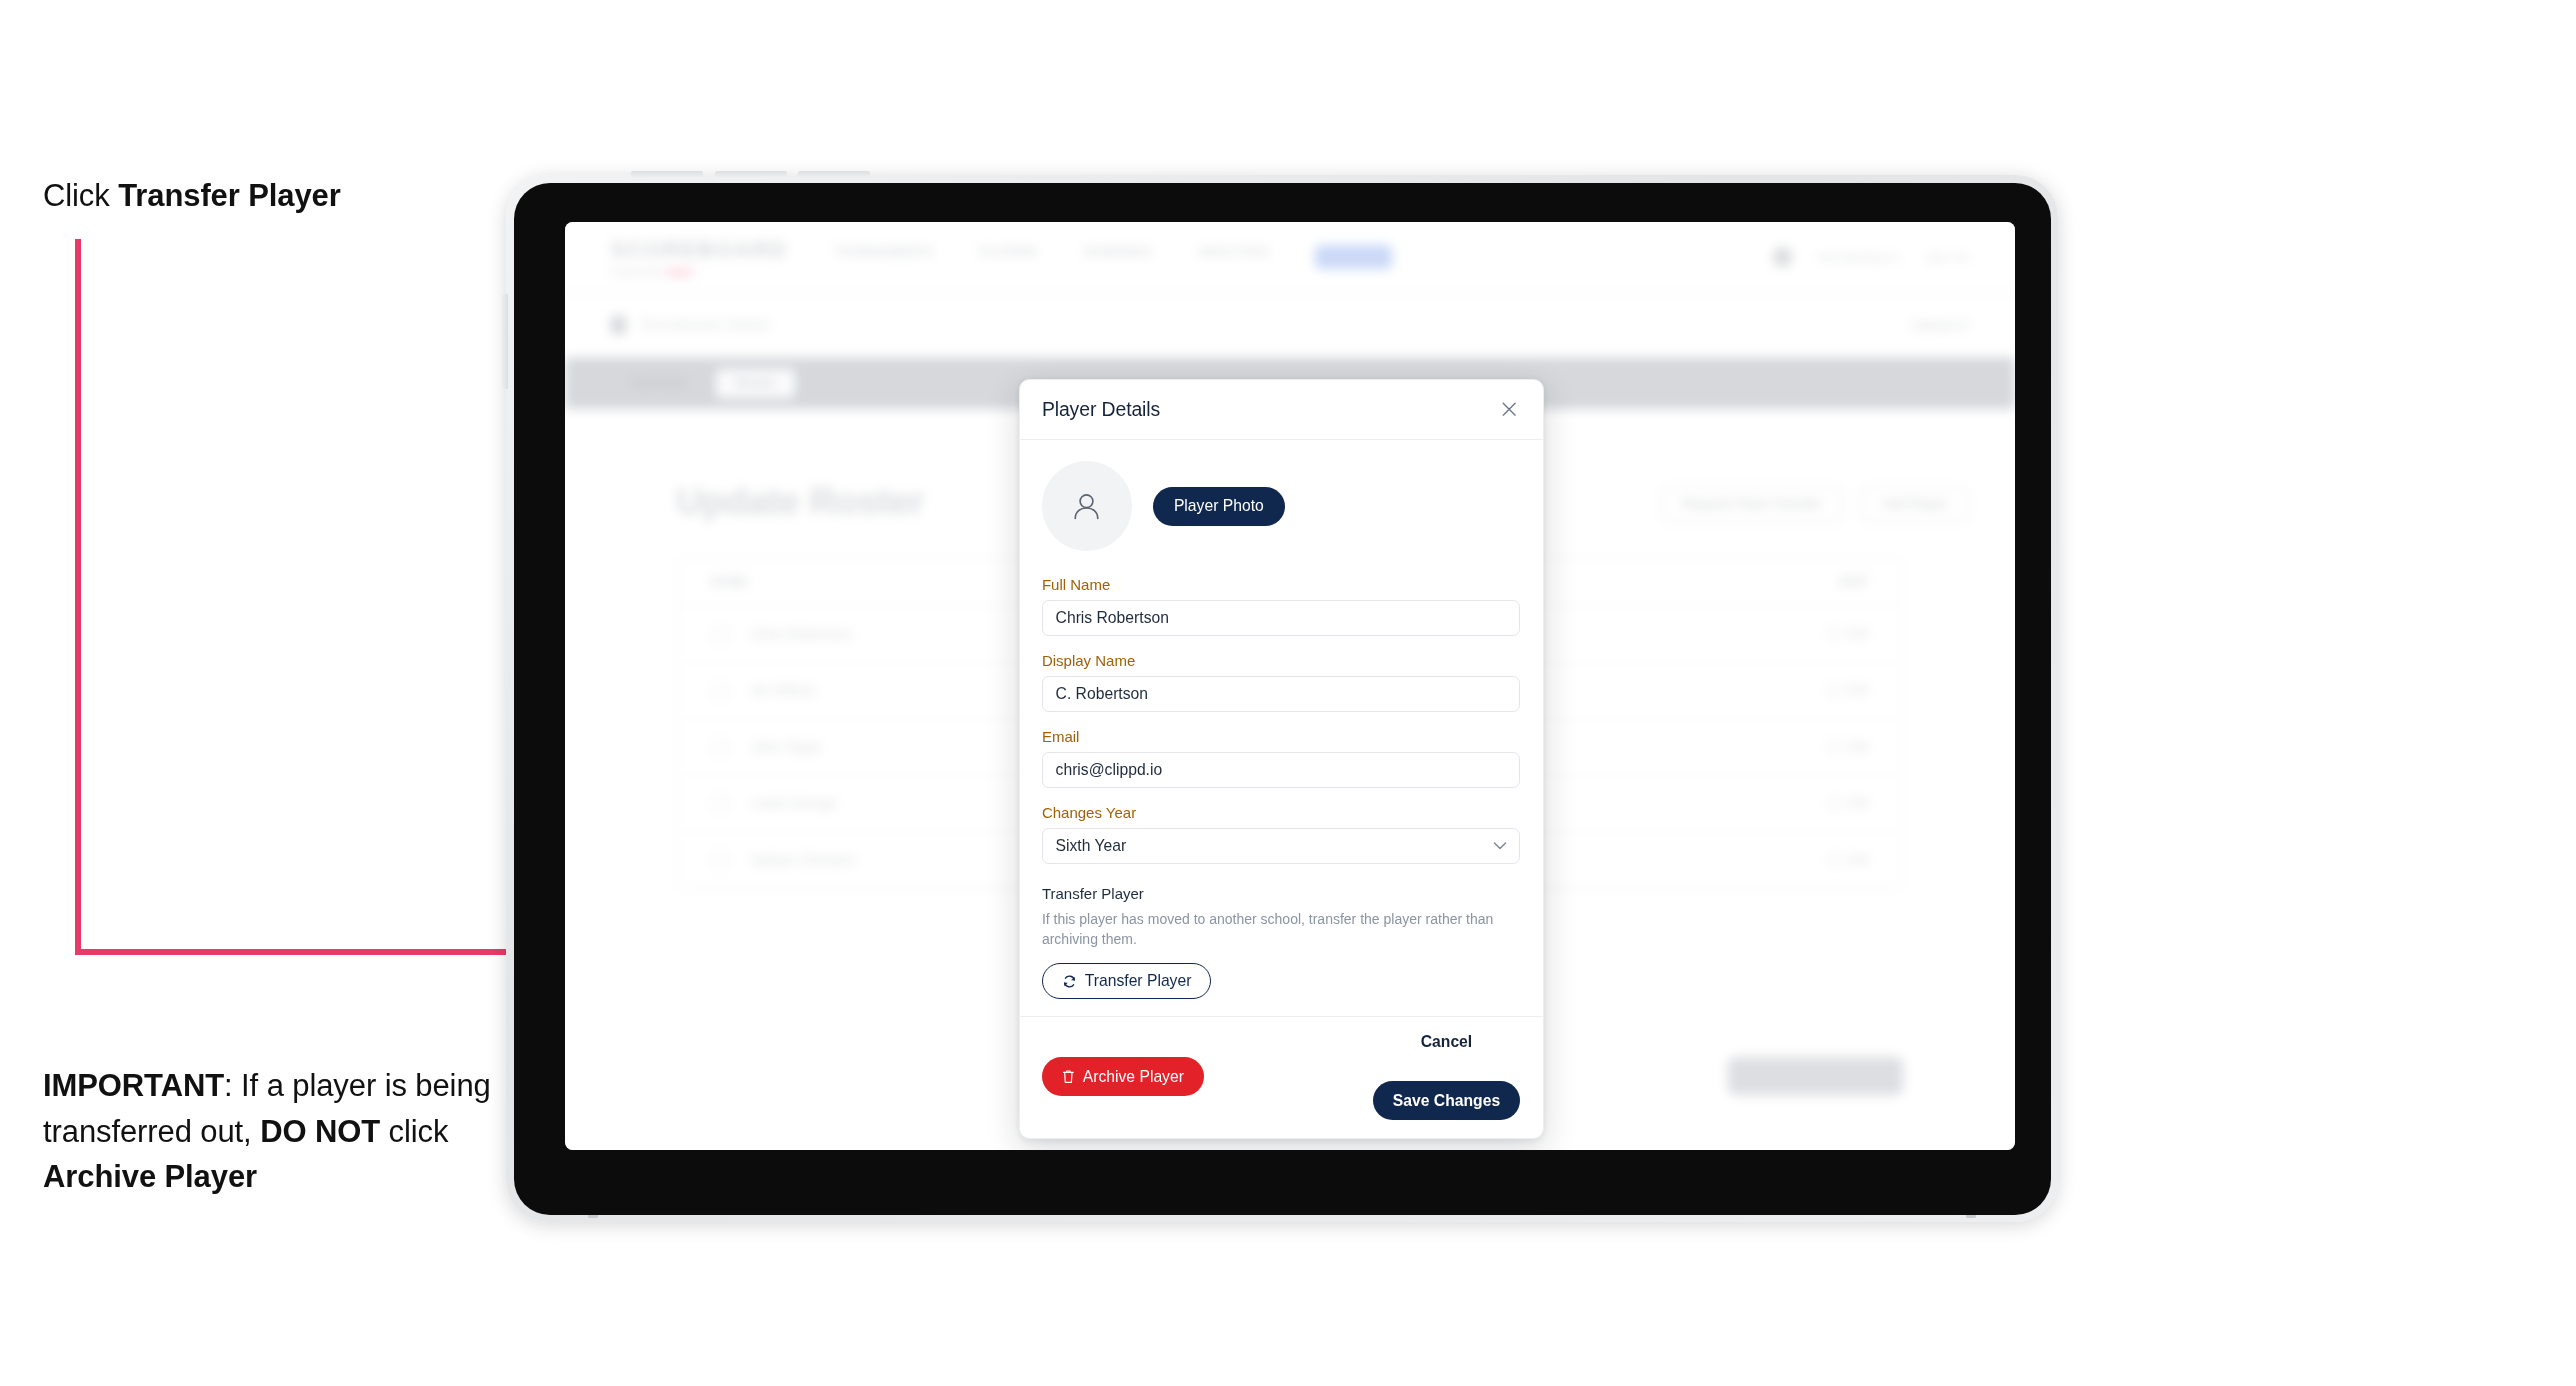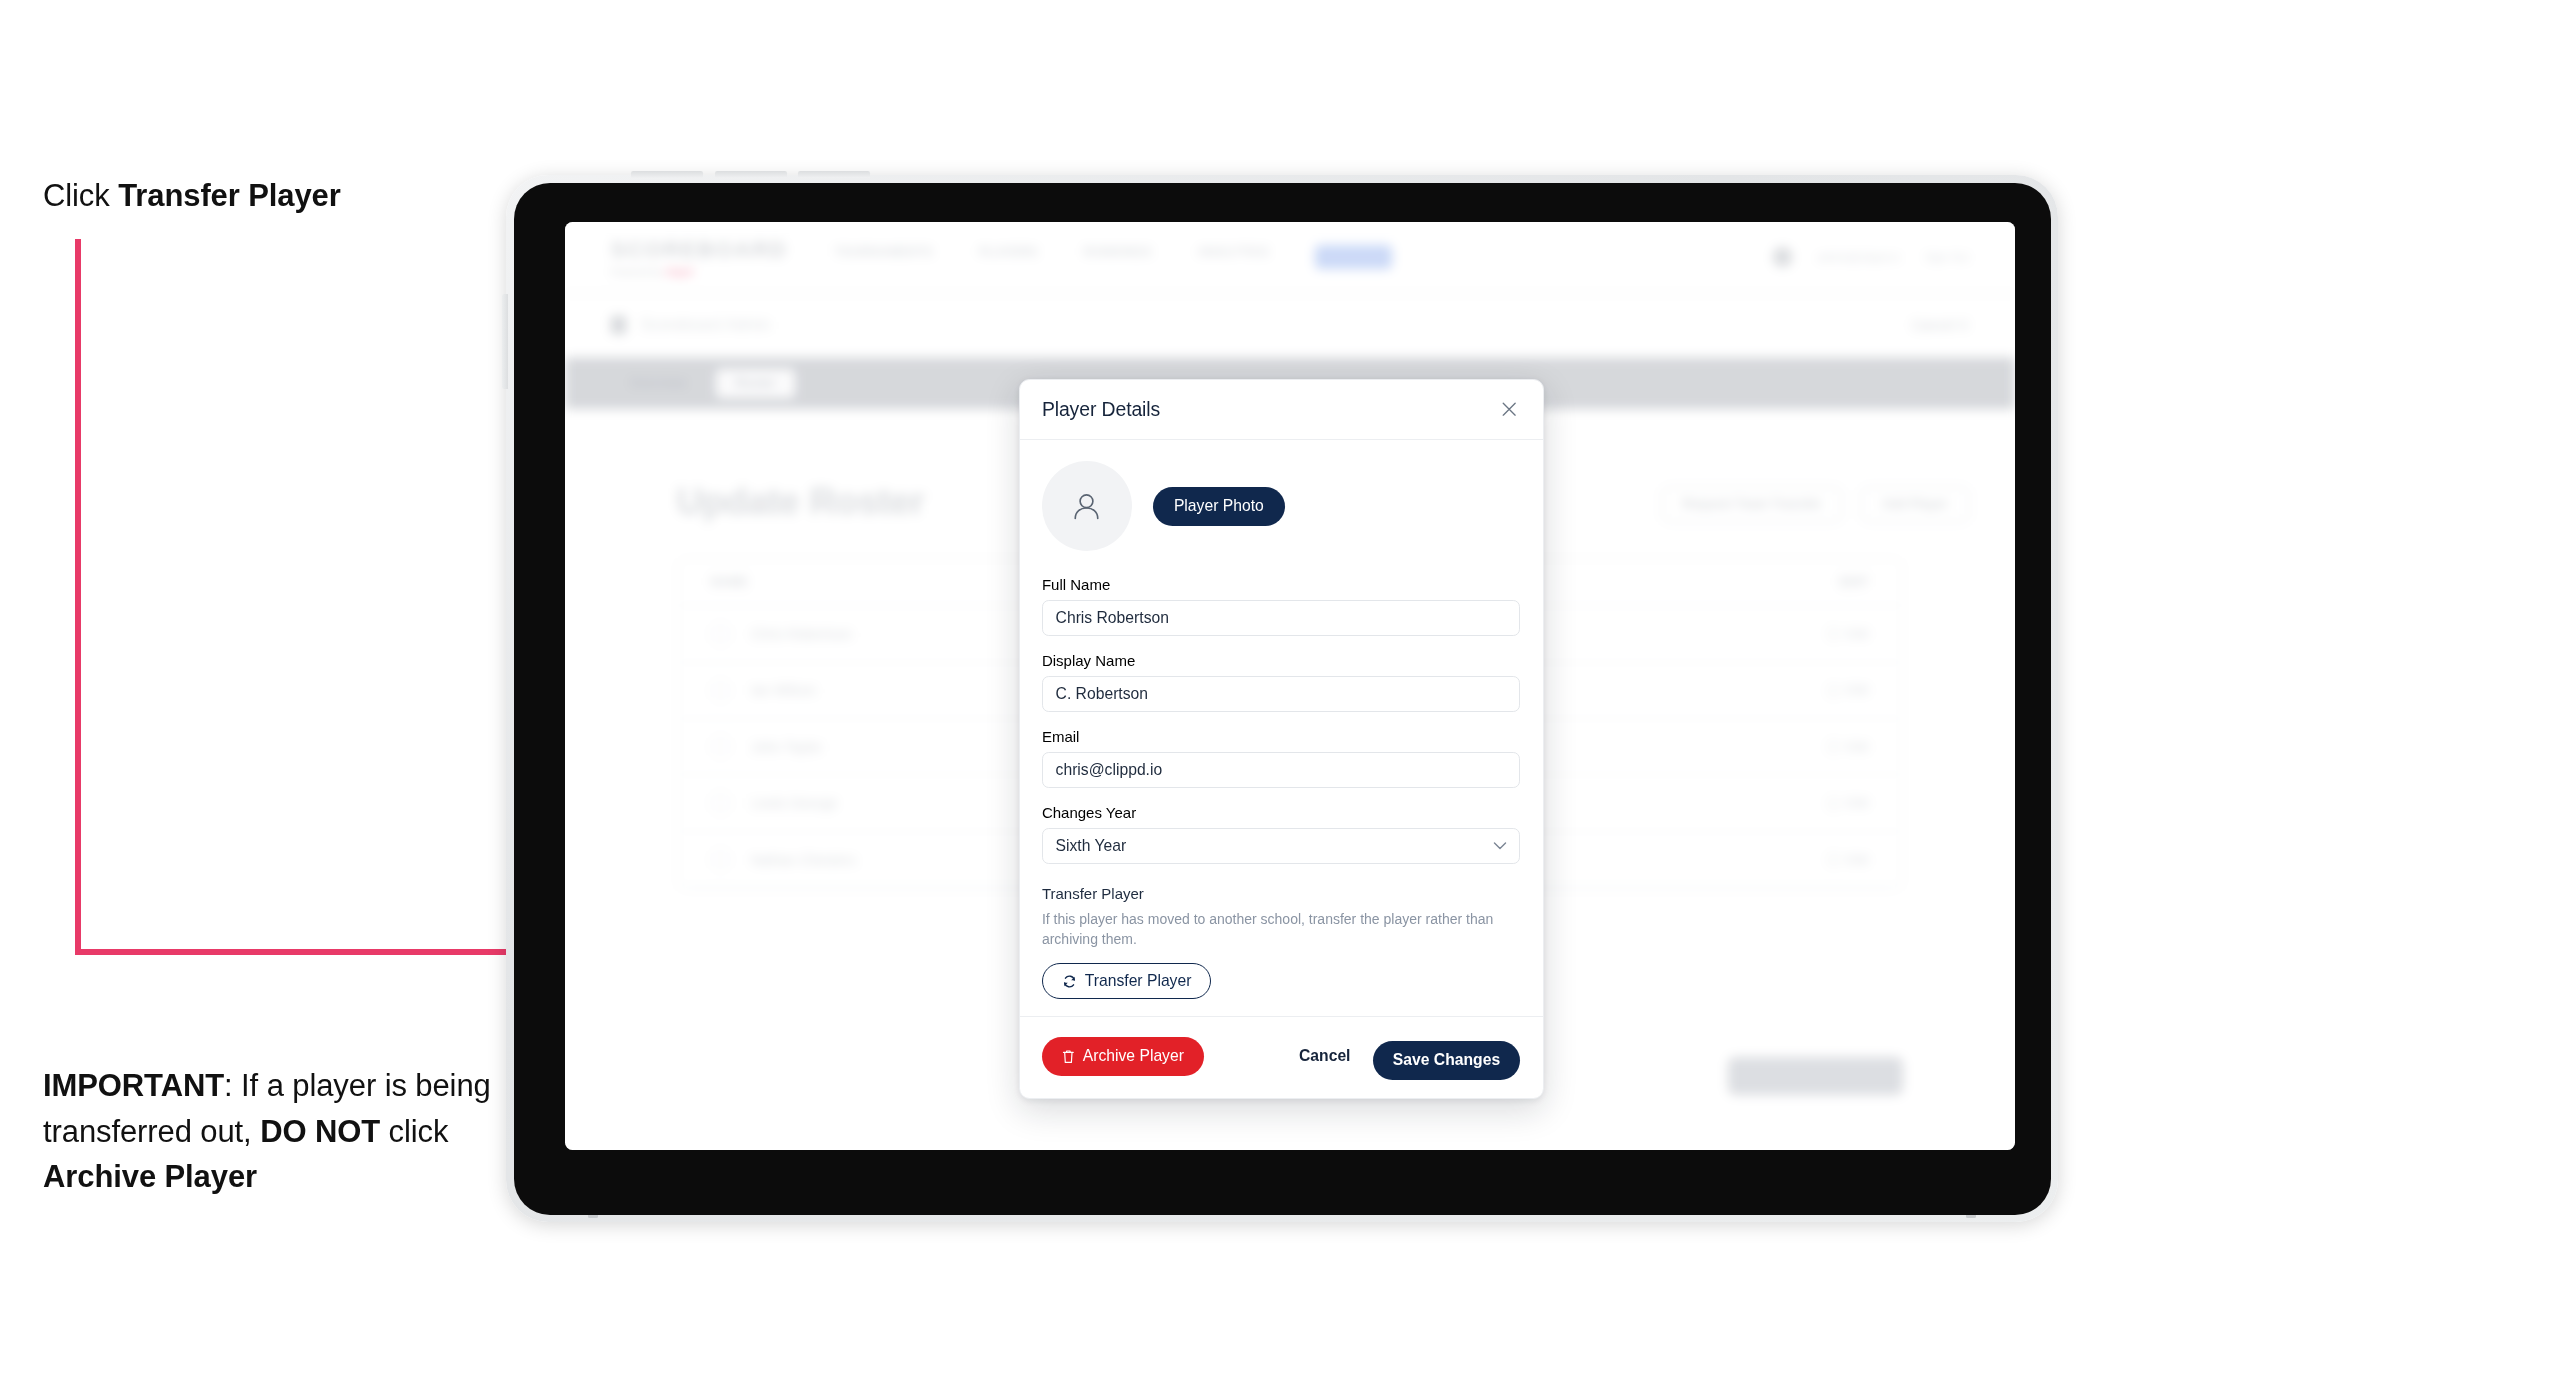--- a/index.html
+++ b/index.html
@@ -316,21 +316,21 @@
     padding: 10.4px 21px;
     font-size: 15.7px;
     font-family: "Liberation Sans", sans-serif;
     cursor: pointer;
   }
 
   .field { margin-bottom: 16.4px; }
   .field-label {
     display: block;
     font-size: 15px;
-    color: #000000;
+    color: #a16207;
     margin-bottom: 6.7px;
   }
   .field-input {
     width: 100%;
     height: 36px;
     border: 0.7px solid #e3e6ea;
     border-radius: 6.7px;
     padding: 0 12.7px;
     font-size: 15.7px;
     color: #1f2b3d;
@@ -385,21 +385,21 @@
     gap: 8.2px;
     background: #e22128;
     color: #ffffff;
     border: none;
     border-radius: 745px;
     padding: 10.4px 20px;
     font-size: 15.7px;
     font-family: "Liberation Sans", sans-serif;
     cursor: pointer;
   }
-  .footer-right { margin-left: auto; display: flex; align-items: center; gap: 22.4px; }
+  .footer-right { margin-left: auto; display: flex; align-items: center; gap: 22.4px; flex-direction: column; }
   .cancel-btn {
     background: none;
     border: none;
     color: #16243b;
     font-size: 15.7px;
     font-weight: 700;
     font-family: "Liberation Sans", sans-serif;
     cursor: pointer;
   }
   .save-btn {

